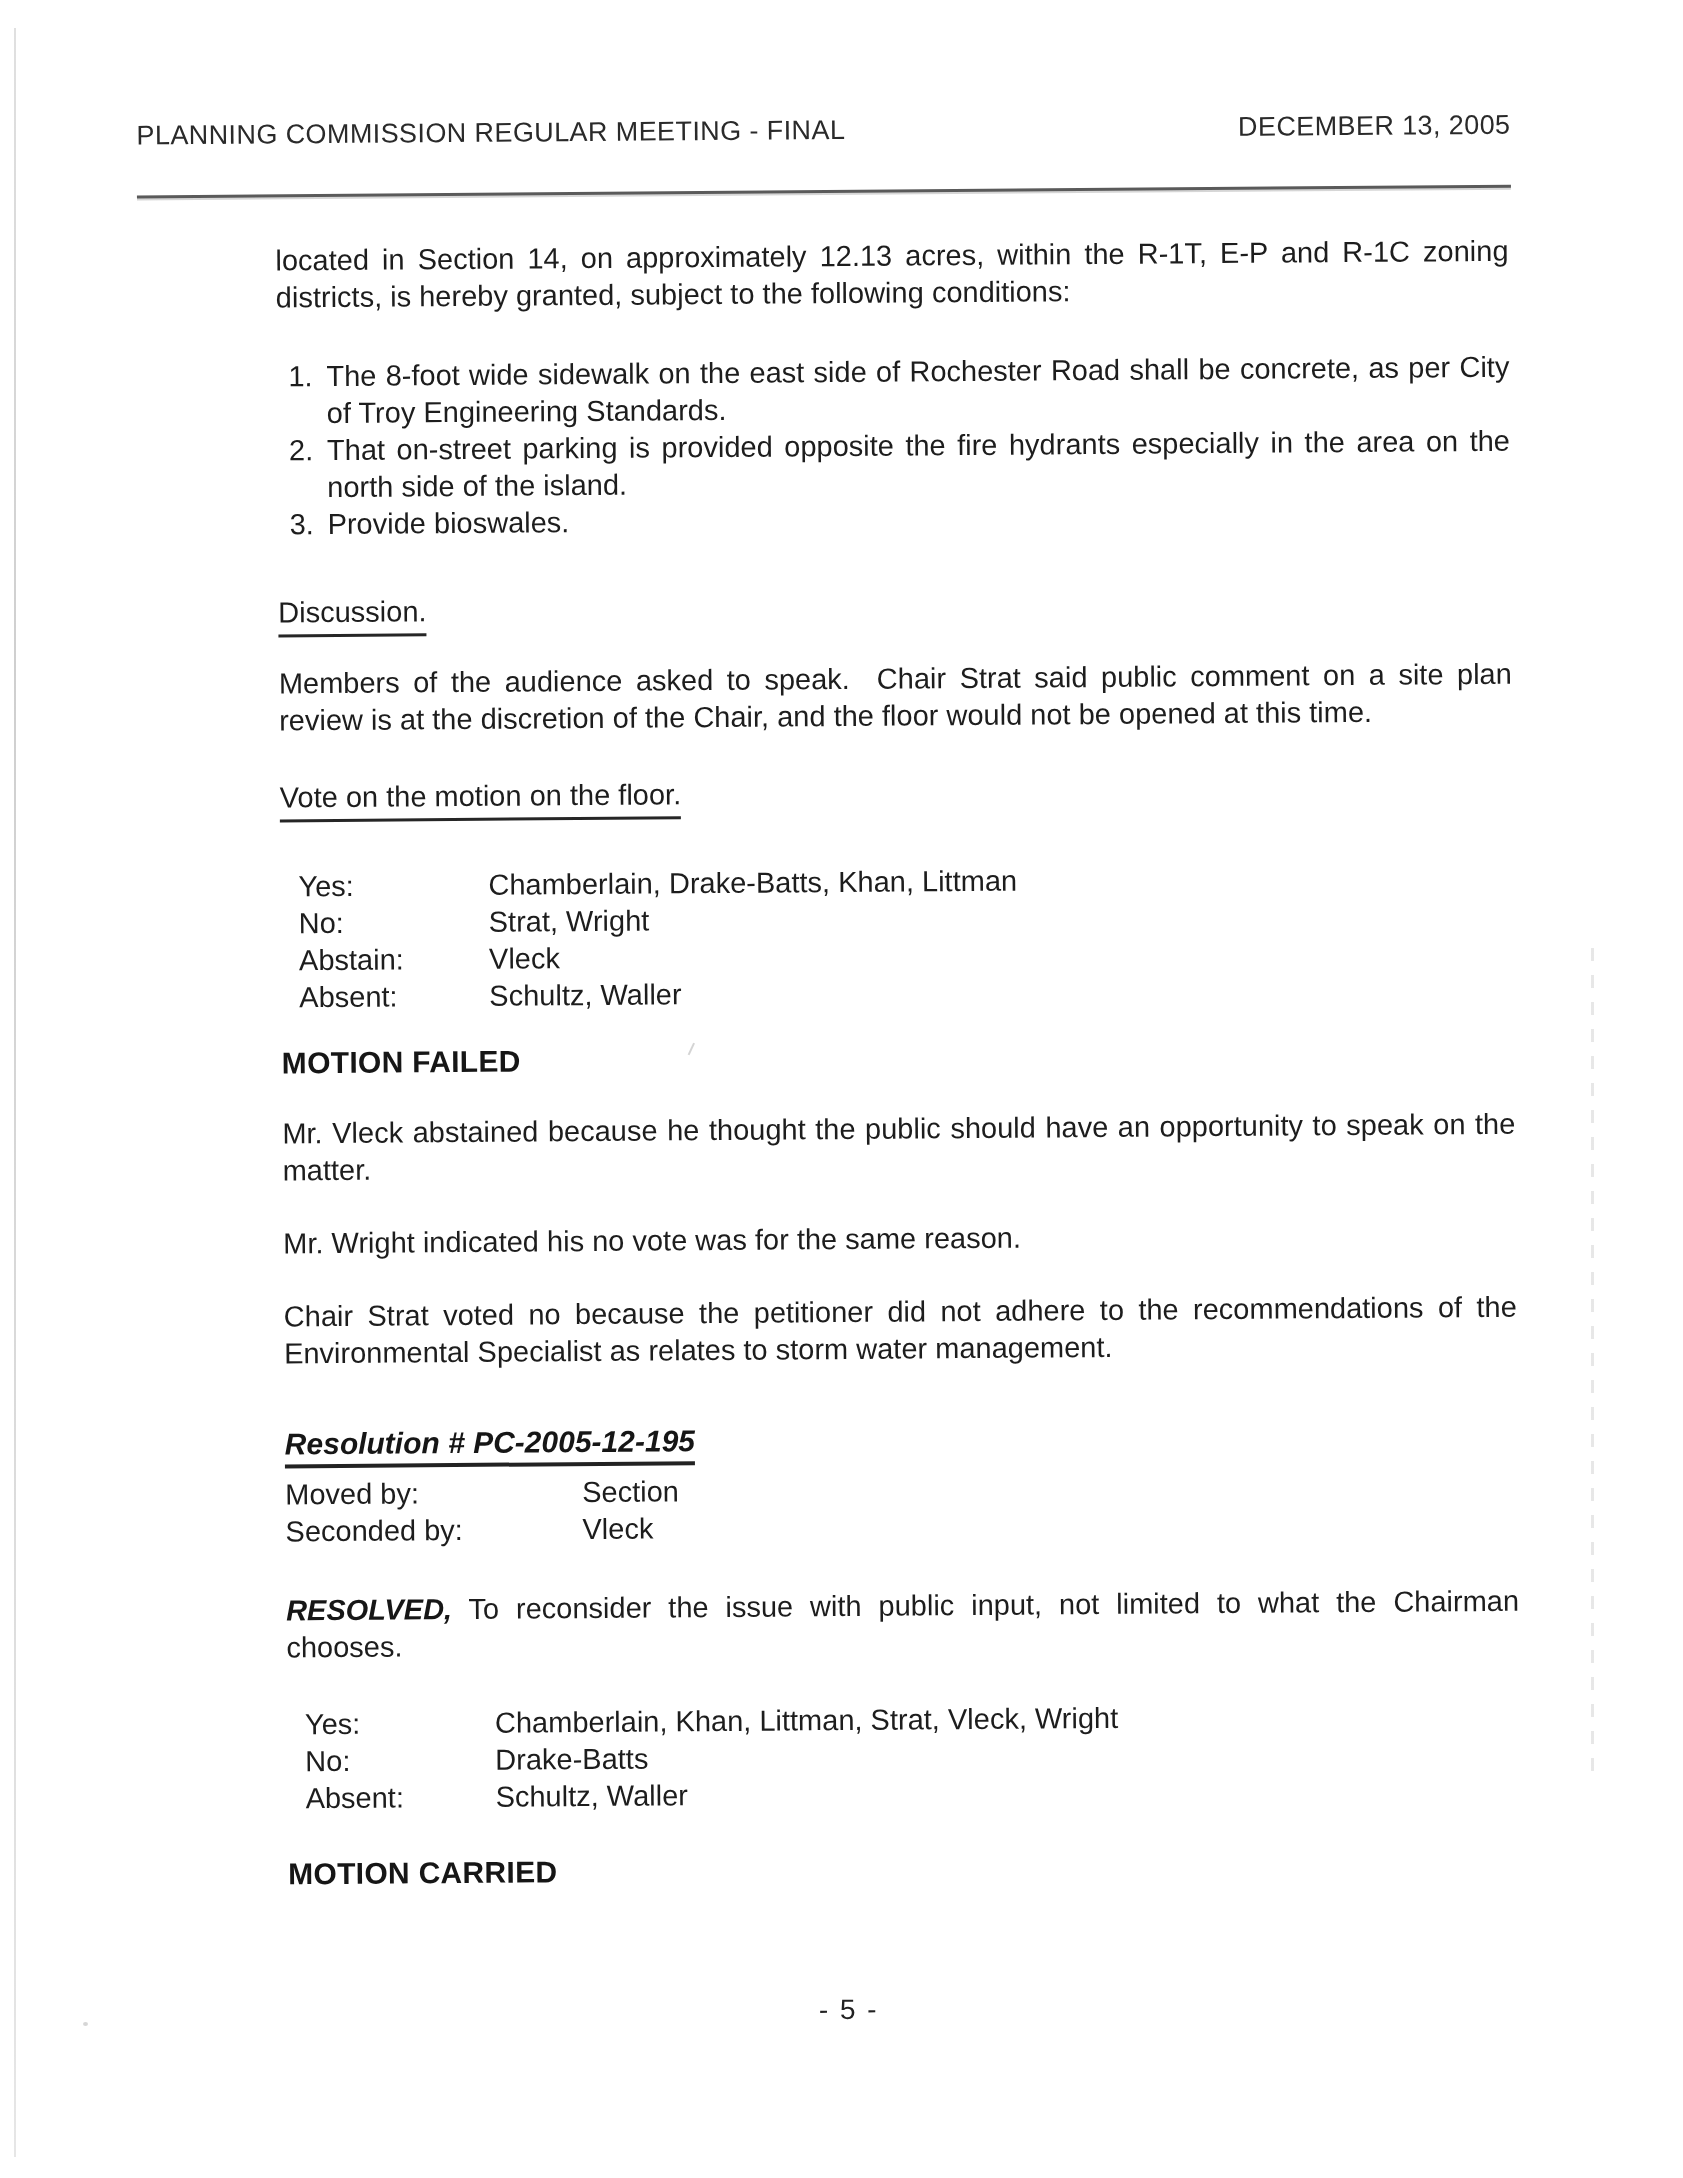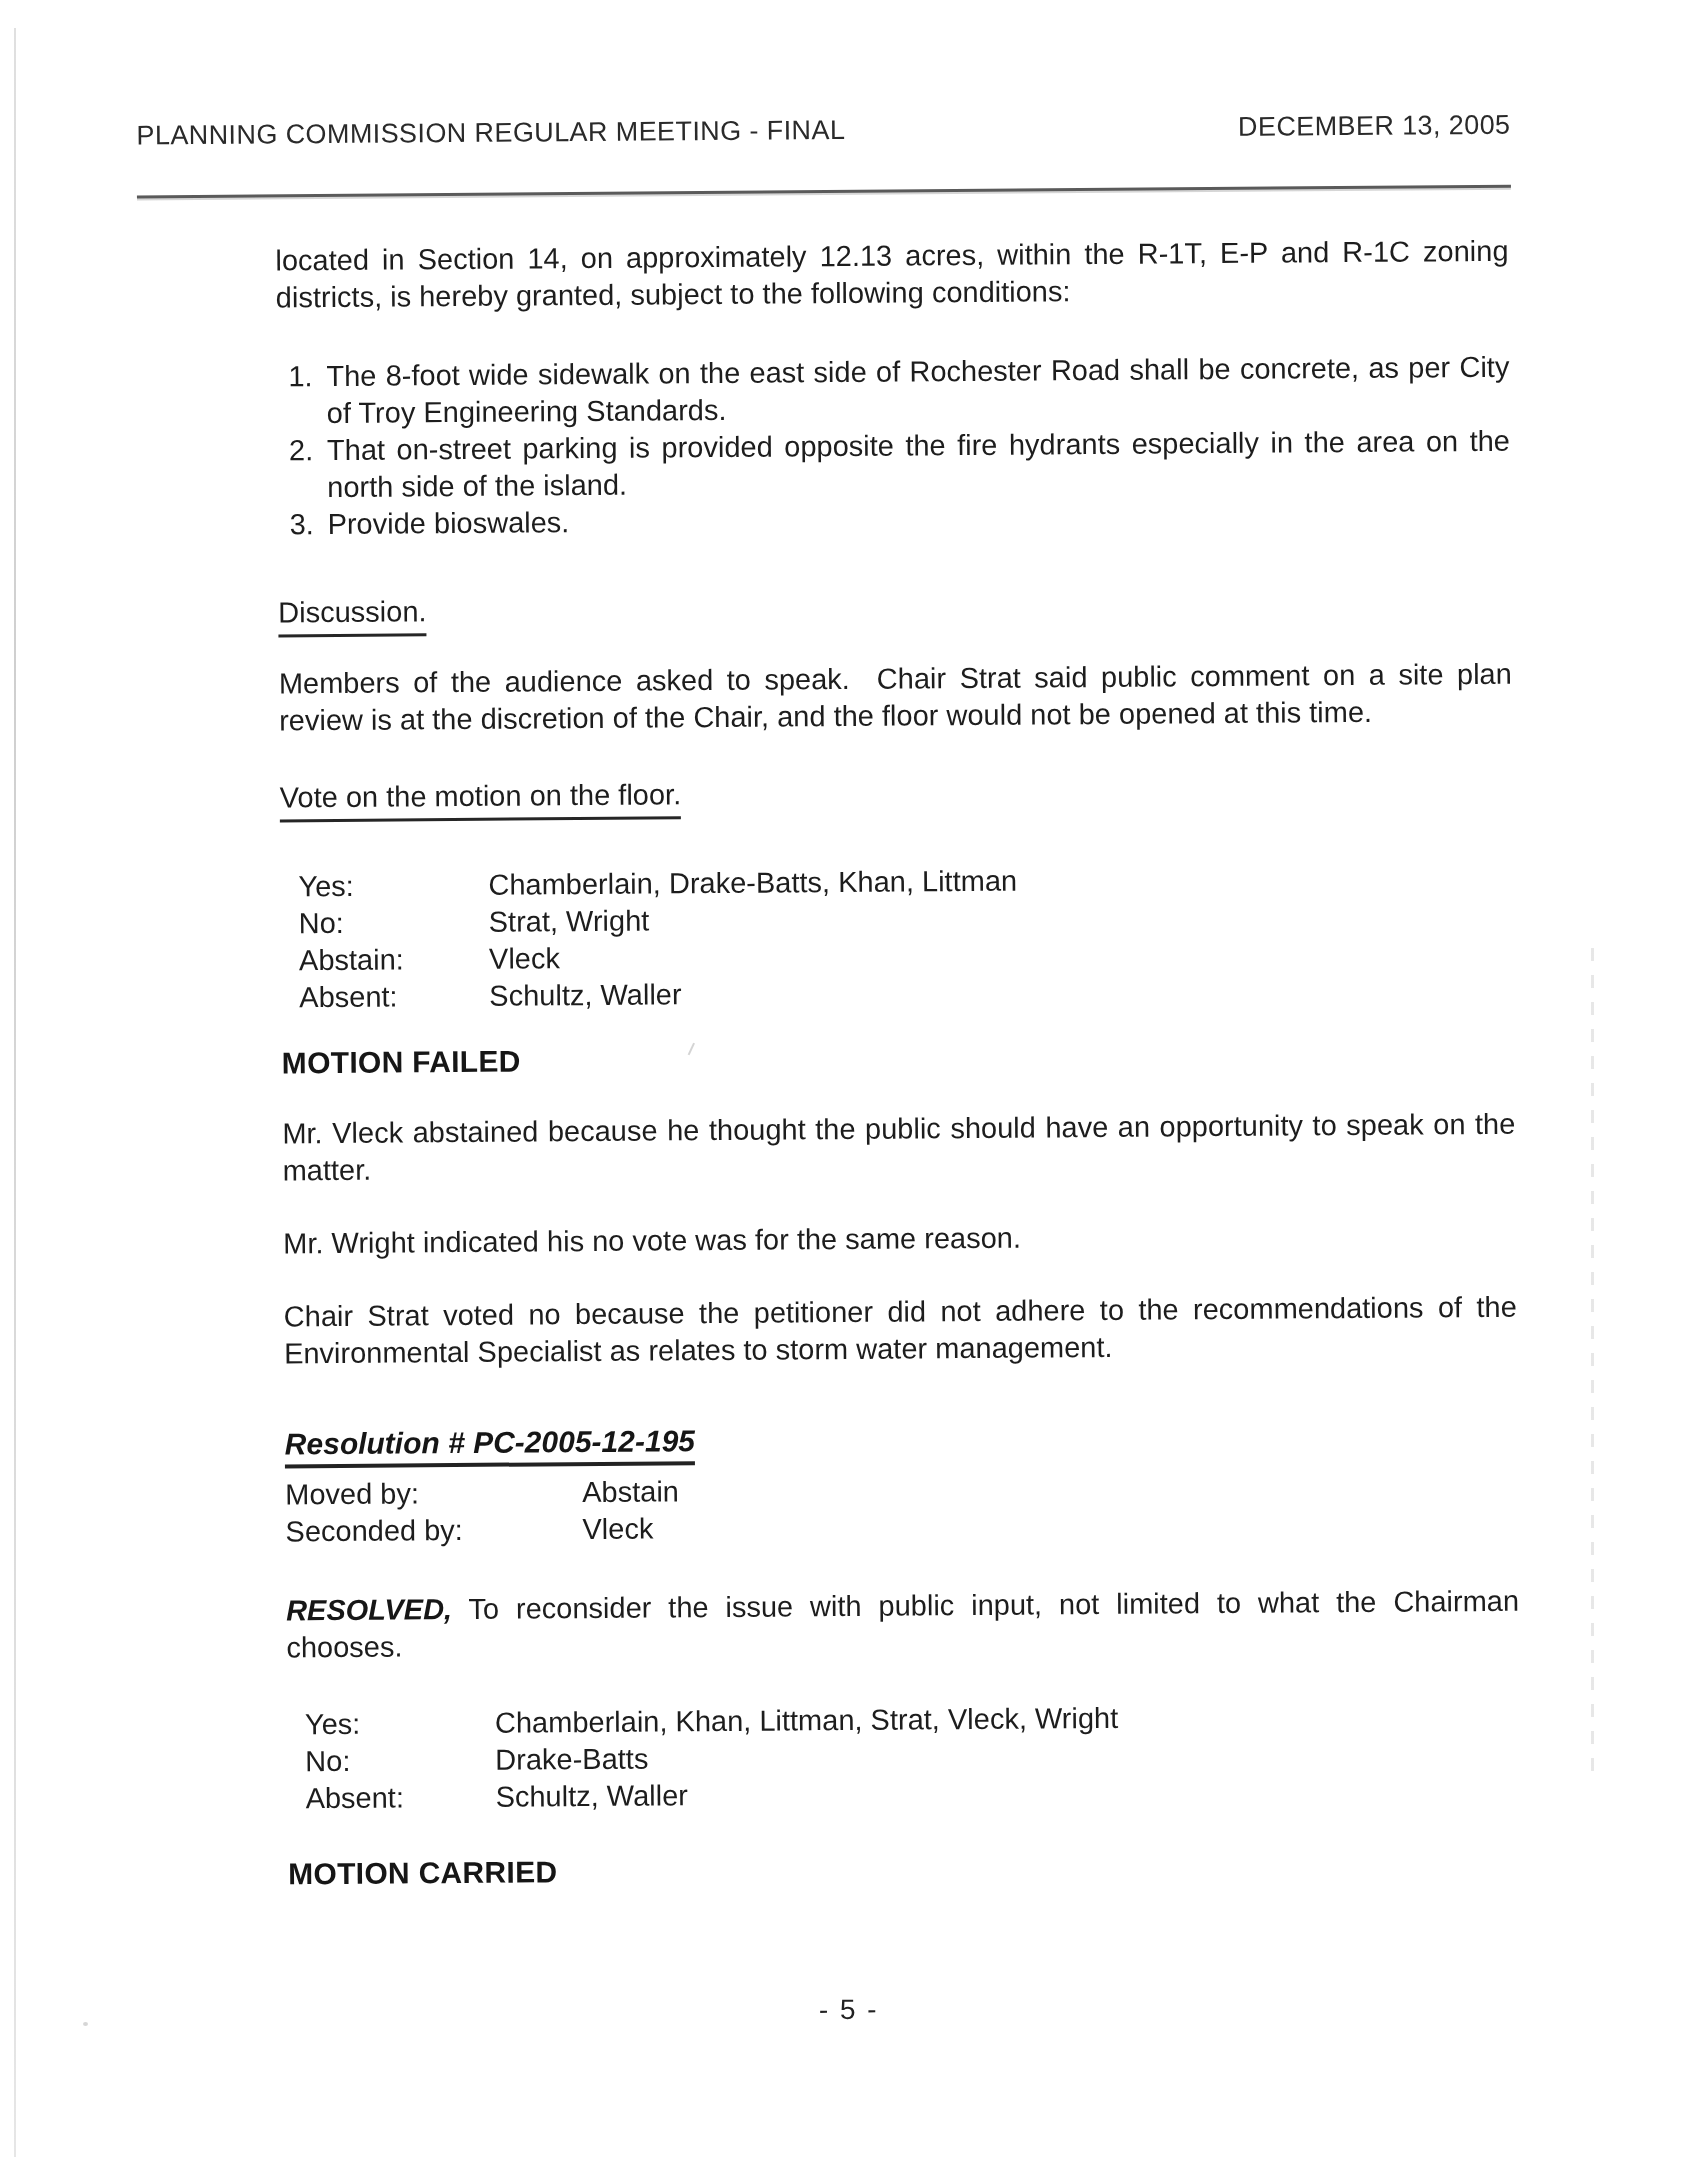--- a/index.html
+++ b/index.html
@@ -155,21 +155,21 @@
     <p class="p-vleck just">Mr. Vleck abstained because he thought the public should have an opportunity to speak on the matter.</p>
     <p class="p-wright">Mr. Wright indicated his no vote was for the same reason.</p>
     <p class="p-strat just">Chair Strat voted no because the petitioner did not adhere to the recommendations of the Environmental Specialist as relates to storm water management.</p>
 
     <div>
       <span class="res-h">Resolution # PC-2005-12-195</span>
     </div>
     <div class="kv-block">
       <div class="kv-row">
         <span class="kv-label">Moved by:</span>
-        <span>Abstain</span>
+        <span>Section</span>
       </div>
       <div class="kv-row">
         <span class="kv-label">Seconded by:</span>
         <span>Vleck</span>
       </div>
     </div>
 
     <p class="resolved-p just"><span class="resolved-label">RESOLVED,</span> <span>To reconsider the issue with public input, not limited to what the Chairman chooses.</span></p>
 
     <div class="vote-table second">

